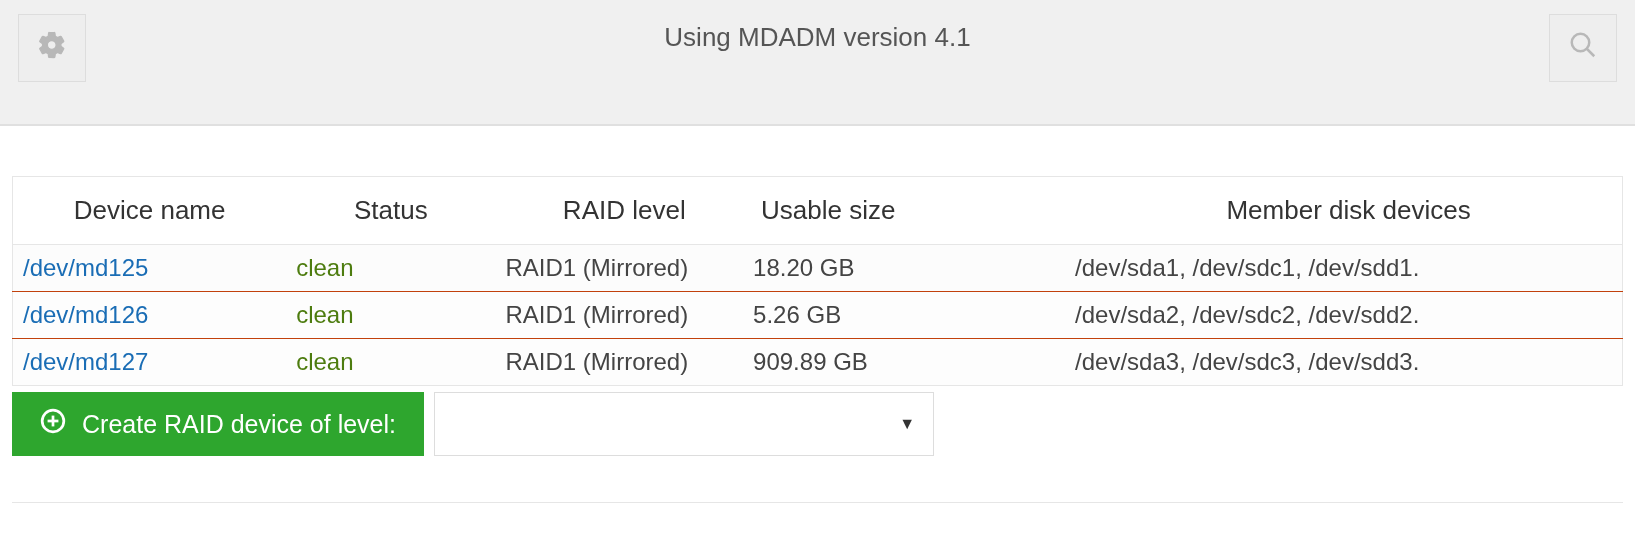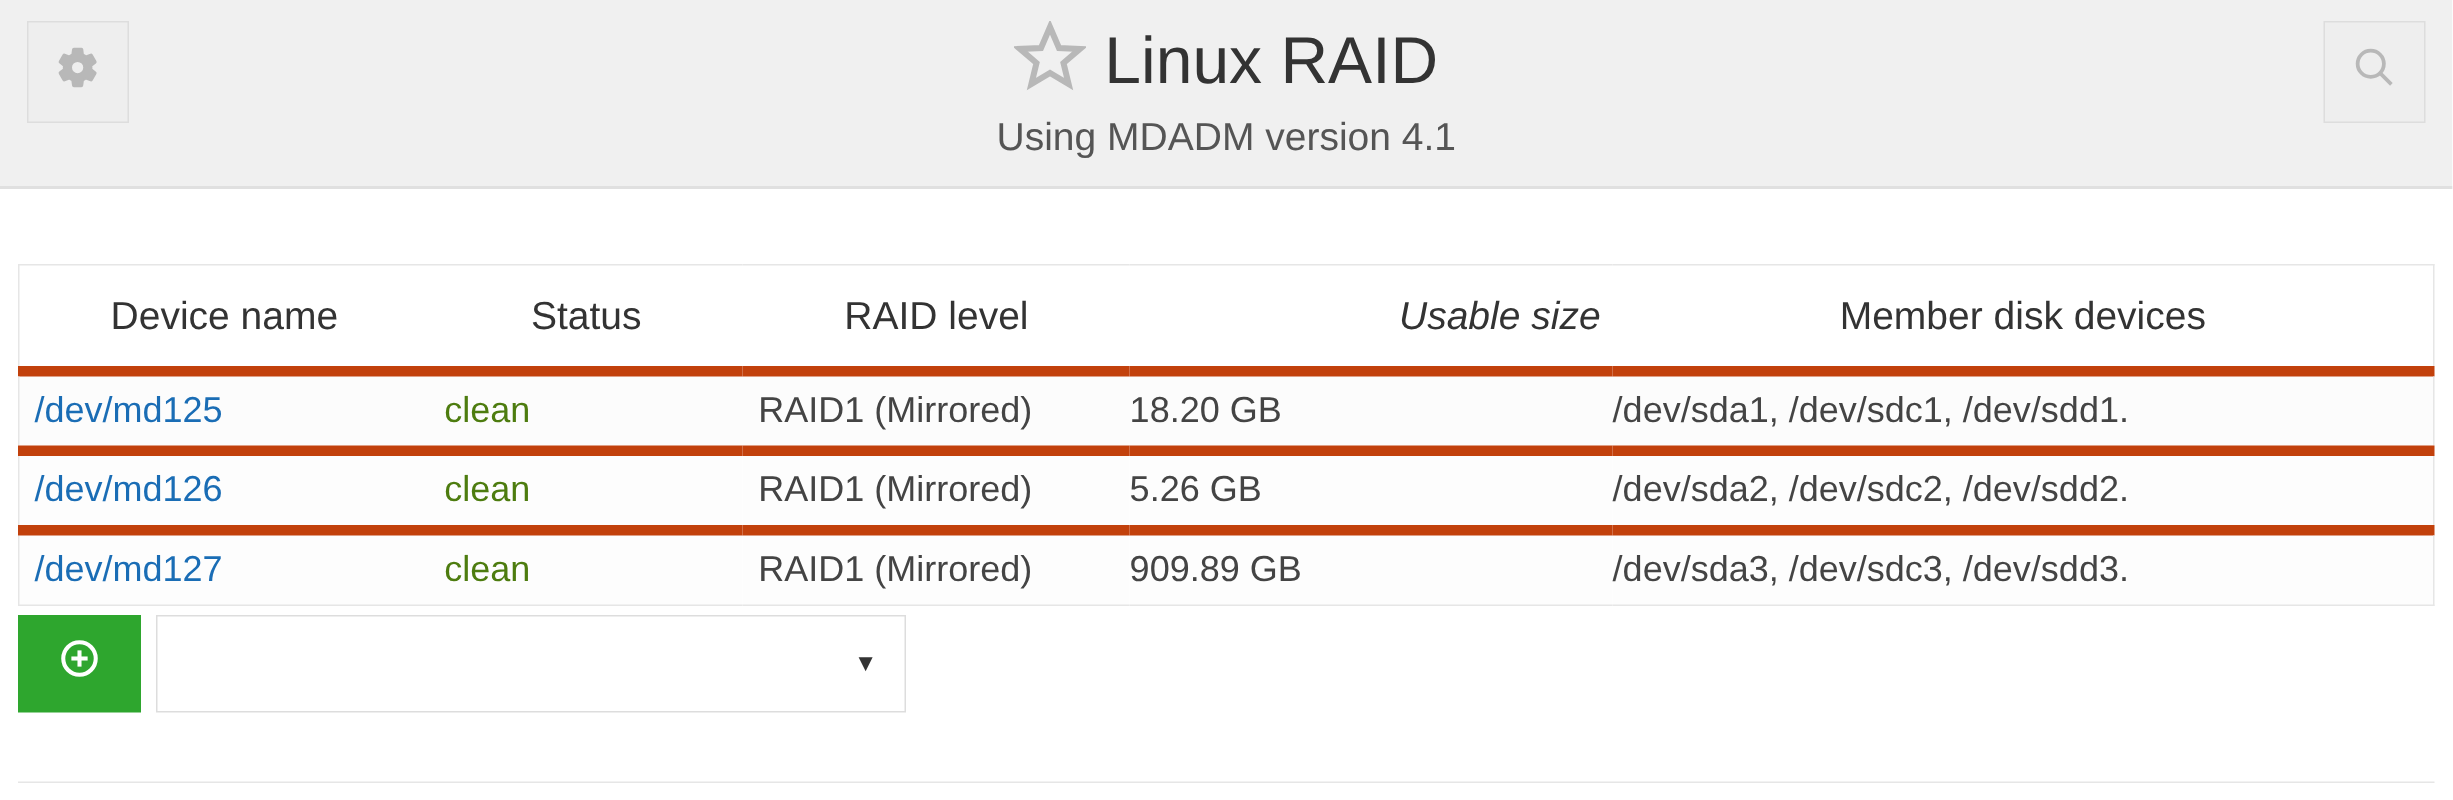--- a/index.html
+++ b/index.html
@@ -64,21 +64,21 @@
       font-size: 26px;
       color: #333;
       text-align: center;
       padding: 18px 8px;
       border-bottom: 1px solid #e6e6e6;
       background: #fff;
     }
     tbody td {
       font-size: 24px;
       padding: 9px 10px;
-      border-top: 7px solid #c2410c;
+      border-top: 1px solid #c2410c;
       text-align: left;
       background: #fdfdfd;
       color: #444;
     }
     tbody tr:nth-child(1) td { background: #fcfcfc; }
     tbody td.link { color: #1a6db5; cursor: pointer; }
     tbody td.status { color: #4d7c0f; }
     .action-row {
       display: flex;
       gap: 10px;
@@ -119,43 +119,35 @@
     .divider {
       margin-top: 46px;
       border-top: 1px solid #e6e6e6;
       height: 1px;
     }
     .col1{width:17%;} .col2{width:13%;} .col3{width:16%;} .col4{width:20%;} .col5{width:34%;}
     td.col4, td.col5 { padding-left: 0; }
     th.col1 { text-align: center; }
     th.col2 { text-align: center; }
     th.col3 { text-align: center; }
-    th.col4 { text-align: right; font-style: italic; }
+    th.col4 { text-align: left; }
     th.col5 { text-align: center; }
   </style>
 </head>
 <body>
 
 <div class="header">
   <div class="icon-btn">
     <span>
       <svg viewBox="0 0 24 24">
           <path d="M19.14,12.94a7.07,7.07,0,0,0,.05-.94,7.07,7.07,0,0,0-.05-.94l2.11-1.65a.5.5,0,0,0,.12-.64l-2-3.46a.5.5,0,0,0-.61-.22l-2.49,1a7,7,0,0,0-1.62-.94L14.3,2.3A.5.5,0,0,0,13.8,2H9.8a.5.5,0,0,0-.5.42L8.95,5.15a7,7,0,0,0-1.62.94l-2.49-1a.5.5,0,0,0-.61.22l-2,3.46a.5.5,0,0,0,.12.64L4.46,11.06a7.07,7.07,0,0,0-.05.94,7.07,7.07,0,0,0,.05.94L2.35,14.59a.5.5,0,0,0-.12.64l2,3.46a.5.5,0,0,0,.61.22l2.49-1a7,7,0,0,0,1.62.94l.35,2.73a.5.5,0,0,0,.5.42h4a.5.5,0,0,0,.5-.42l.35-2.73a7,7,0,0,0,1.62-.94l2.49,1a.5.5,0,0,0,.61-.22l2-3.46a.5.5,0,0,0-.12-.64ZM11.8,15.5A3.5,3.5,0,1,1,15.3,12,3.5,3.5,0,0,1,11.8,15.5Z"></path>
         </svg>
     </span>
   </div>
   <div class="title-block">
-    <div class="title-row">
-      <span class="star-icon">
-        <svg viewBox="0 0 24 24">
-            <polygon points="12,2 15,9 22,9.3 16.5,14 18.2,21 12,17.3 5.8,21 7.5,14 2,9.3 9,9"></polygon>
-          </svg>
-      </span>
-      <h1>Linux RAID</h1>
-    </div>
     <div class="subtitle">Using MDADM version 4.1</div>
   </div>
   <div class="icon-btn">
     <span>
       <svg viewBox="0 0 24 24">
           <circle cx="10" cy="10" r="7" fill="none" stroke-width="2"></circle>
           <line x1="15" y1="15" x2="21" y2="21" stroke-width="2"></line>
         </svg>
     </span>
   </div>
@@ -199,20 +191,21 @@
 
   <div class="action-row">
     <button class="create-btn">
       <span>
         <svg viewBox="0 0 24 24">
             <circle cx="12" cy="12" r="10" fill="none" stroke="#fff" stroke-width="2.5"></circle>
             <line x1="12" y1="7" x2="12" y2="17" stroke="#fff" stroke-width="2.5"></line>
             <line x1="7" y1="12" x2="17" y2="12" stroke="#fff" stroke-width="2.5"></line>
           </svg>
       </span>
+      <span>Create RAID device of level:</span>
     </button>
     <div class="level-select">
       <span class="caret">▼</span>
     </div>
   </div>
 
   <div class="divider"></div>
 </div>
 
 </body></html>

